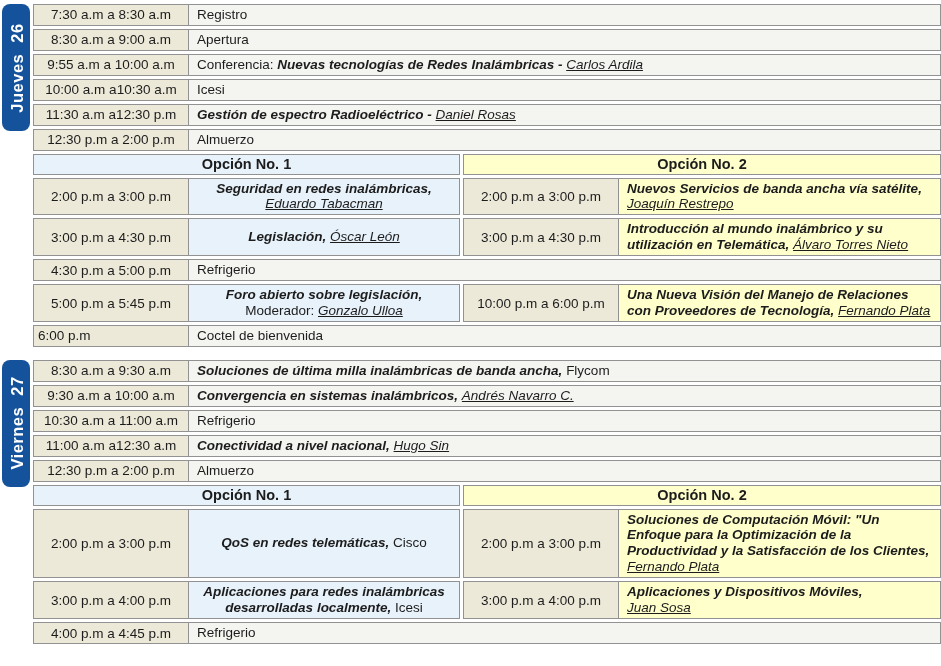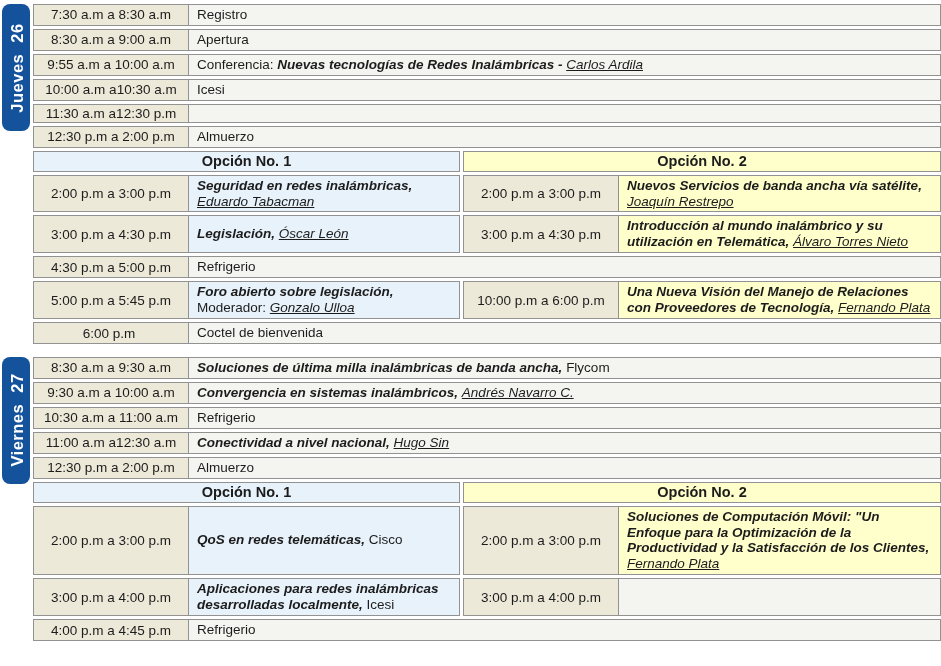--- a/index.html
+++ b/index.html
@@ -42,24 +42,24 @@
   .pair{display:flex;gap:3px;margin-bottom:3px;}
   .pair .box{margin-bottom:0;}
   .box-left{width:427px;flex:none;}
   .box-right{flex:1;}
   .cell{display:flex;align-items:center;}
   .time{
     width:155px;flex:none;justify-content:center;
     background:var(--time-bg);border-right:1px solid var(--border);
     font-size:13.5px;padding:1px 4px;
   }
-  .time.tr{justify-content:center;padding-right:8px;}
+  .time.tr{justify-content:flex-start;padding-right:8px;}
   .content{flex:1;padding:2px 8px;font-size:13.5px;line-height:1.18;}
   .content .txt{width:100%;}
-  .bg1{background:var(--opt1-bg);}
+  .bg1{background:var(--opt1-bg);text-align:center;}
   .bg2{background:var(--opt2-bg);}
   .opt-header{justify-content:center;font-weight:bold;font-size:14.5px;}
   .h-sm{min-height:19px;}
   .h-hd{min-height:21px;}
   .h-md{min-height:29px;}
   .h-lg{min-height:68px;}
   .title{font-weight:bold;font-style:italic;}
   .speaker{font-style:italic;text-decoration:underline;}
   .speaker-plain{font-style:normal;font-weight:normal;}
   .prefix{font-style:normal;font-weight:normal;}
@@ -112,20 +112,25 @@
     <div class="cell content">
         <div class="txt"><span>Icesi</span></div>
       </div>
   </div>
 
 
   <div class="row h-sm">
     <div class="cell time">
         <span>11:30 a.m a12:30 p.m</span>
       </div>
+    <div class="cell content">
+        <div class="txt">
+      <span class="title">Gestión de espectro Radioeléctrico - </span><span class="speaker">Daniel Rosas</span>
+    </div>
+      </div>
   </div>
 
   <div class="row h-sm">
     <div class="cell time">
         <span>12:30 p.m a 2:00 p.m</span>
       </div>
     <div class="cell content">
         <div class="txt"><span>Almuerzo</span></div>
       </div>
   </div>
@@ -328,20 +333,26 @@
       <div class="cell content bg1">
           <div class="txt">
         <span class="title">Aplicaciones para redes inalámbricas desarrolladas localmente, </span><span class="speaker-plain">Icesi</span>
       </div>
         </div>
     </div>
     <div class="box box-right h-md">
       <div class="cell time">
           <span>3:00 p.m a 4:00 p.m</span>
         </div>
+      <div class="cell content bg2">
+          <div class="txt">
+        <span class="title">Aplicaciones y Dispositivos Móviles,</span>
+        <span class="speaker block">Juan Sosa</span>
+      </div>
+        </div>
     </div>
   </div>
 
   <div class="row h-sm">
     <div class="cell time">
         <span>4:00 p.m a 4:45 p.m</span>
       </div>
     <div class="cell content">
         <div class="txt"><span>Refrigerio</span></div>
       </div>

